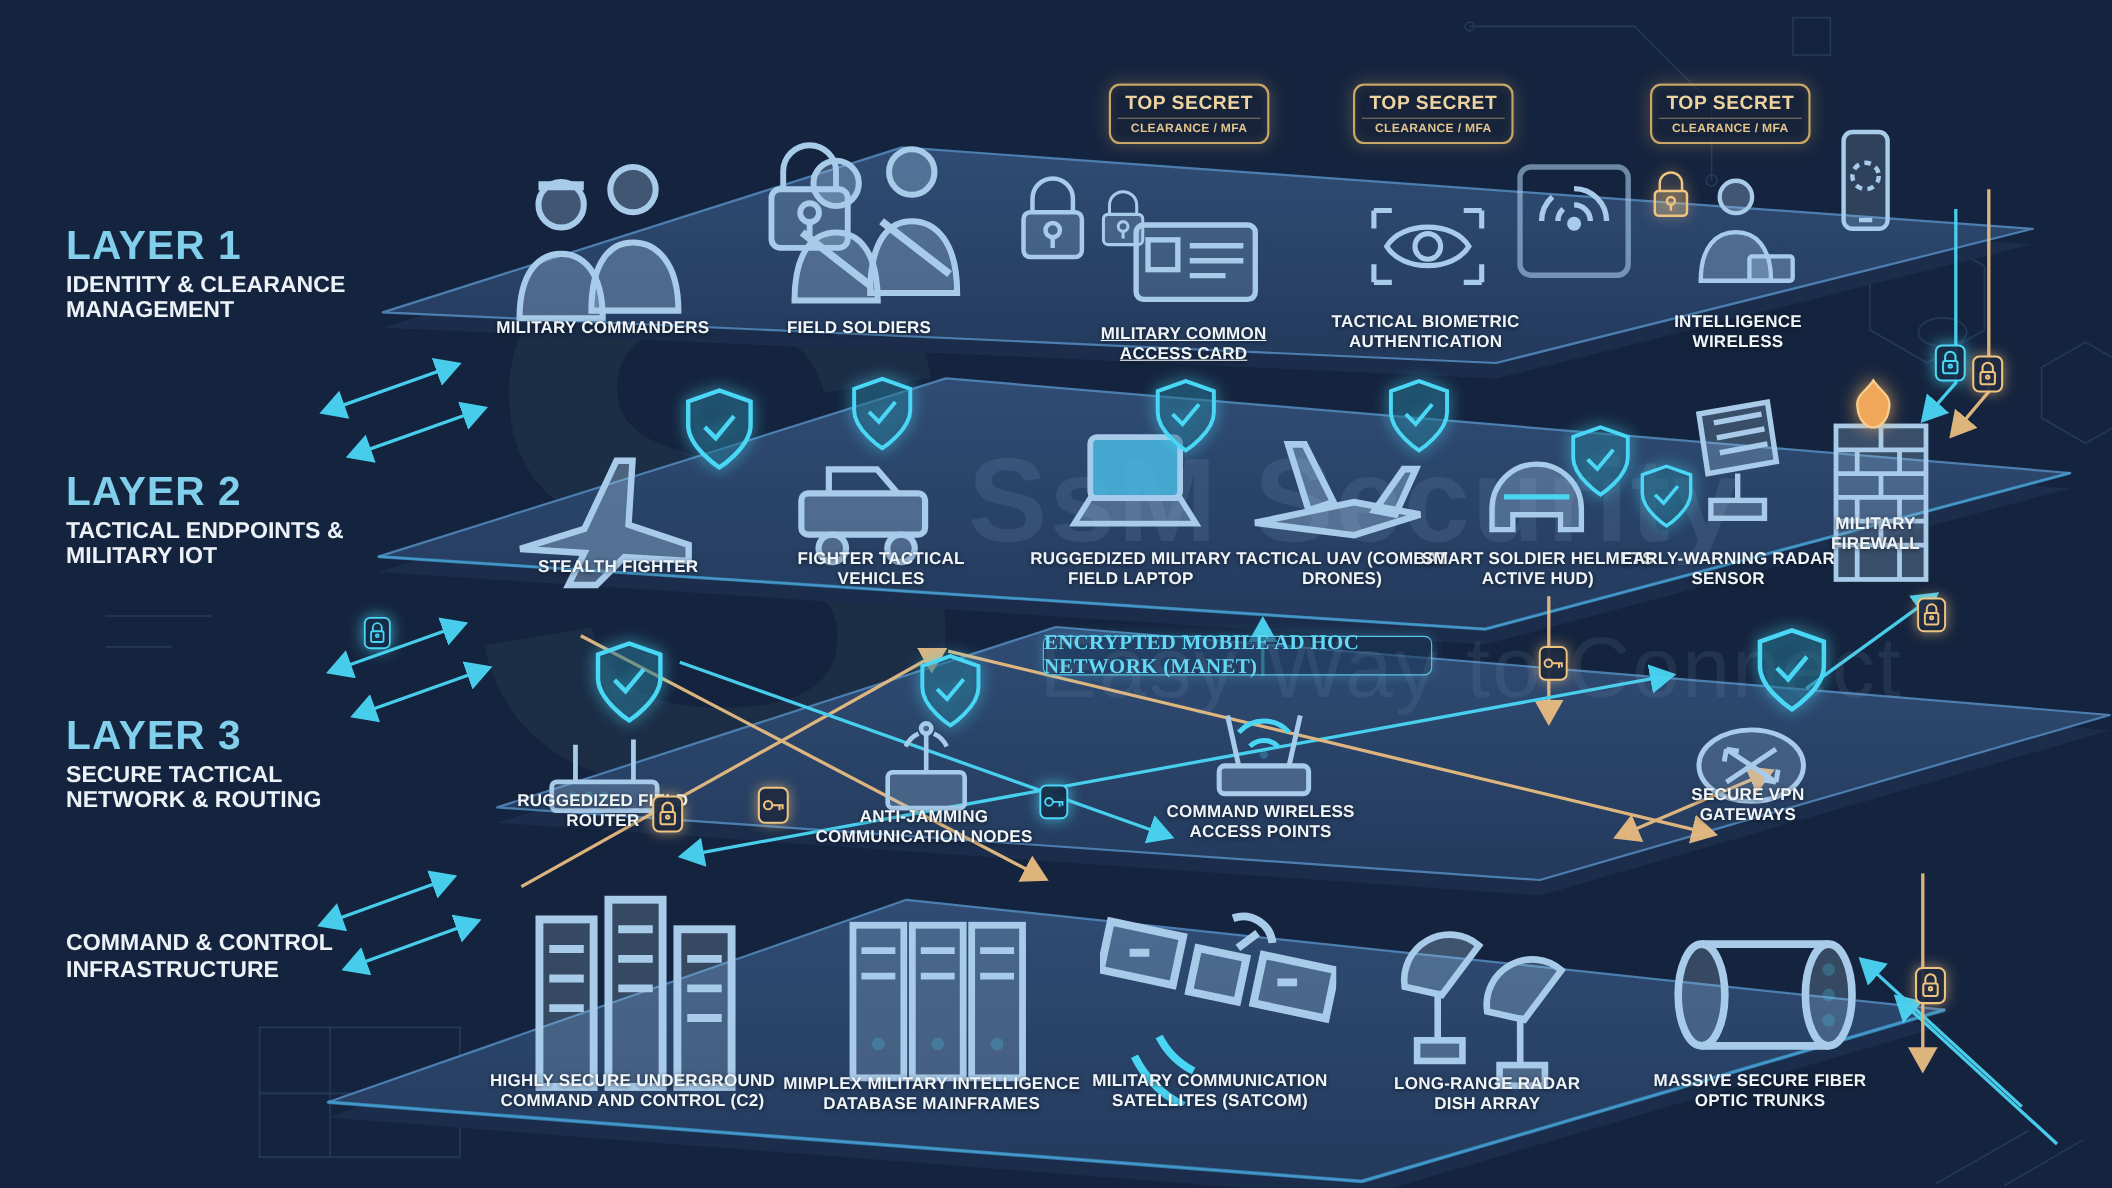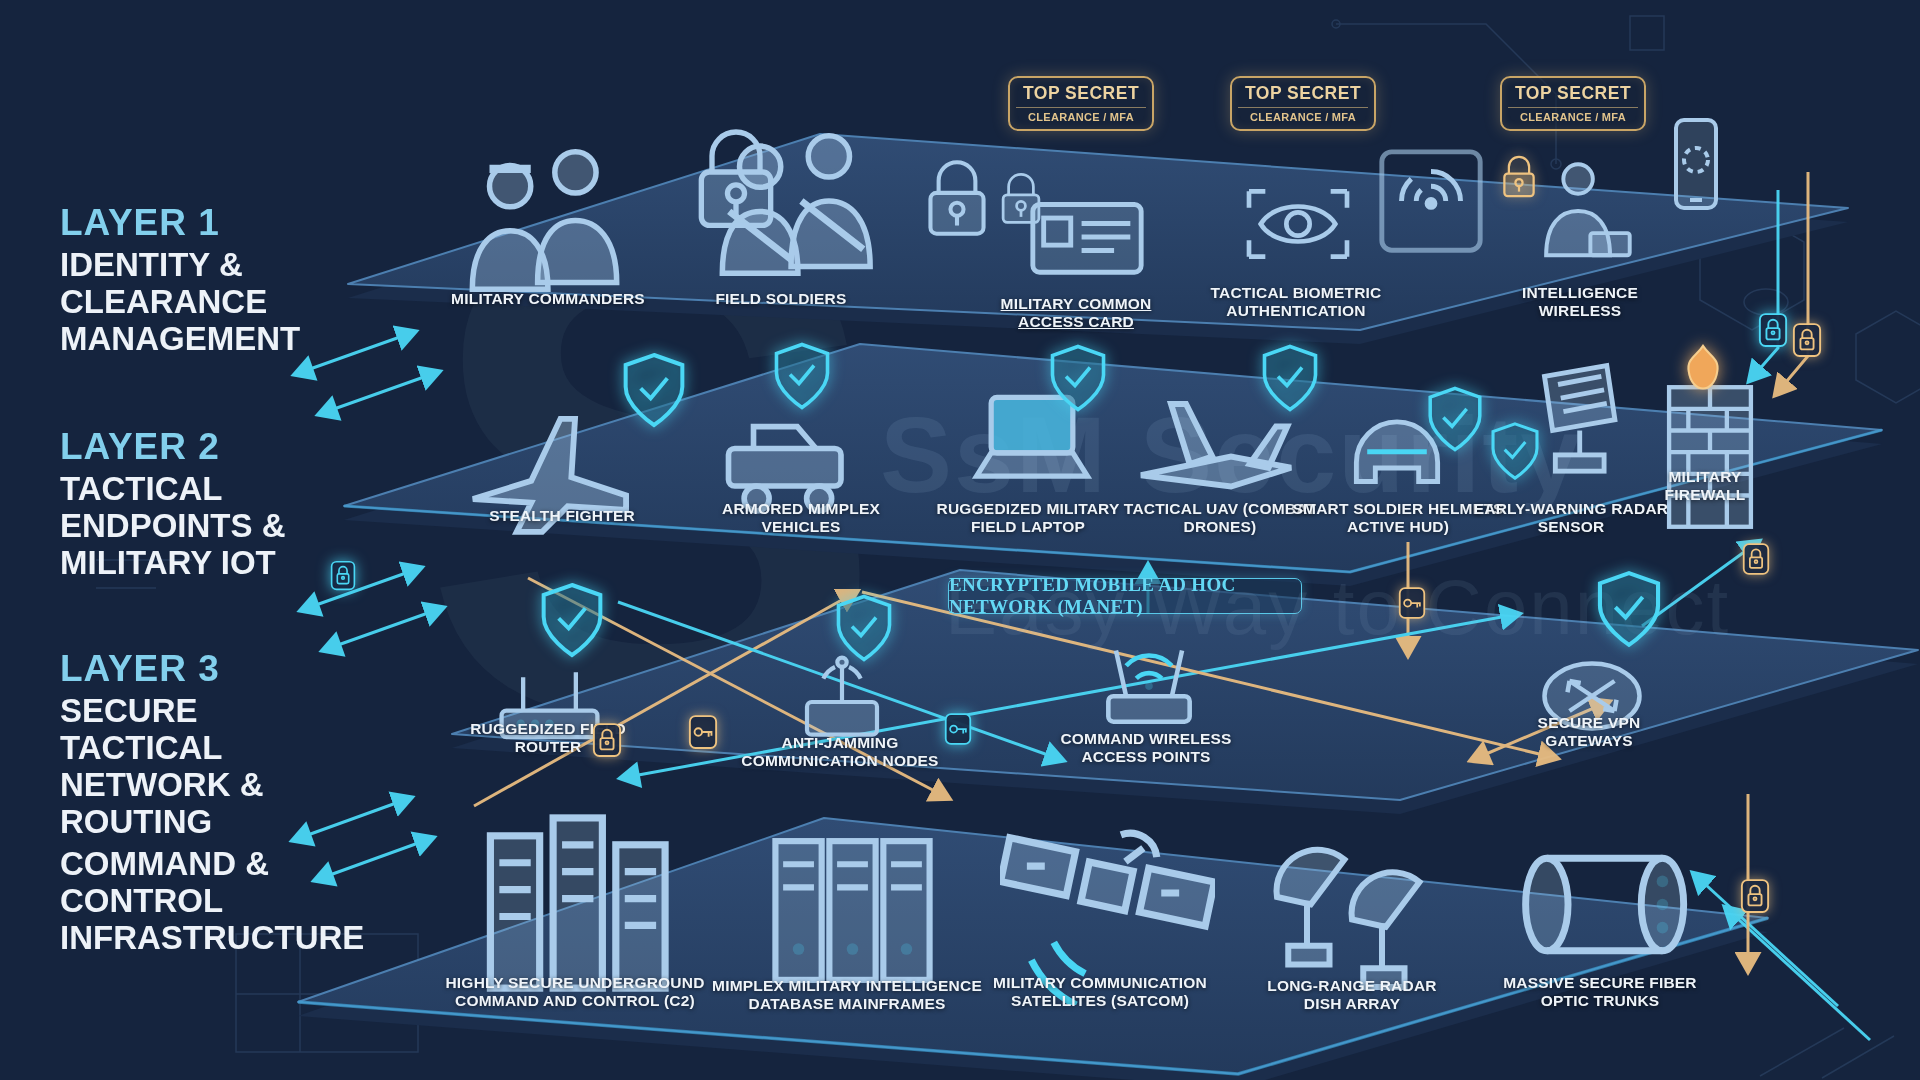--- a/index.html
+++ b/index.html
@@ -3,21 +3,21 @@
 <meta charset="utf-8">
 <style>
   html,body{margin:0;padding:0;background:#0d1a2e;}
   .stage{position:relative;width:1920px;height:1080px;background:#15243E;overflow:hidden;
          font-family:"Liberation Sans",sans-serif;}
   svg.fullsvg{position:absolute;left:0;top:0;width:1920px;height:1080px;}
 
   
   .layer-head{position:absolute;left:60px;width:320px;}
   .layer-head .lname{font-size:37px;font-weight:bold;color:#82CFEC;letter-spacing:1px;line-height:1.05;margin-top:32px;}
-  .layer-head .lsub{font-size:33px;font-weight:bold;color:#EDF2F8;line-height:1.12;margin-top:4px;width:290px;}
+  .layer-head .lsub{font-size:21px;font-weight:bold;color:#EDF2F8;line-height:1.12;margin-top:4px;width:290px;}
   .lh1{top:172px}.lh2{top:396px}.lh3{top:618px}.lh4{top:842px}
 
   
   .node-label{position:absolute;font-size:15.5px;font-weight:bold;color:#EFF4F9;text-align:center;
               line-height:1.18;text-shadow:0 1px 4px rgba(0,0,0,.65);letter-spacing:.2px;}
 
   
   .node-icon{position:absolute;}
   .icon-steel{color:#A9CBEA;}
   .icon-cyan{color:#4AD7F5;filter:drop-shadow(0 0 7px rgba(74,215,245,.8));}
@@ -402,21 +402,21 @@
         <use href="#sym-analyst" xlink:href="#sym-analyst"></use>
       </svg>
       <div class="node-label" style="left: 1485px; top: 284px; width: 190px;">INTELLIGENCE WIRELESS</div>
       <svg class="node-icon icon-steel" style="left:462px;top:386px;width:175px;height:175px;">
         <use href="#sym-jet" xlink:href="#sym-jet"></use>
       </svg>
       <div class="node-label" style="left: 462px; top: 507px; width: 200px;">STEALTH FIGHTER</div>
       <svg class="node-icon icon-steel" style="left:716px;top:386px;width:150px;height:150px;">
         <use href="#sym-truck" xlink:href="#sym-truck"></use>
       </svg>
-      <div class="node-label" style="left: 701px; top: 500px; width: 200px;">ARMORED MIMPLEX VEHICLES</div>
+      <div class="node-label" style="left: 701px; top: 500px; width: 200px;">FIGHTER TACTICAL VEHICLES</div>
       <svg class="node-icon icon-steel" style="left:962px;top:374px;width:140px;height:140px;">
         <use href="#sym-laptop" xlink:href="#sym-laptop"></use>
       </svg>
       <div class="node-label" style="left: 918px; top: 500px; width: 220px;">RUGGEDIZED MILITARY FIELD LAPTOP</div>
       <svg class="node-icon icon-steel" style="left:1126px;top:374px;width:180px;height:180px;">
         <use href="#sym-drone" xlink:href="#sym-drone"></use>
       </svg>
       <div class="node-label" style="left: 1115px; top: 500px; width: 210px;">TACTICAL UAV (COMBAT DRONES)</div>
       <svg class="node-icon icon-steel" style="left:1332px;top:384px;width:130px;height:130px;">
         <use href="#sym-helmet" xlink:href="#sym-helmet"></use>

